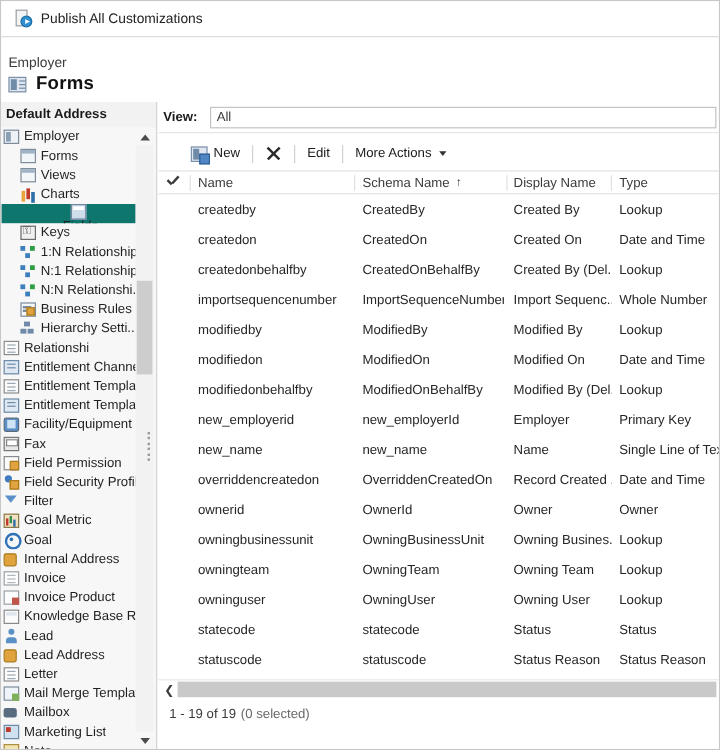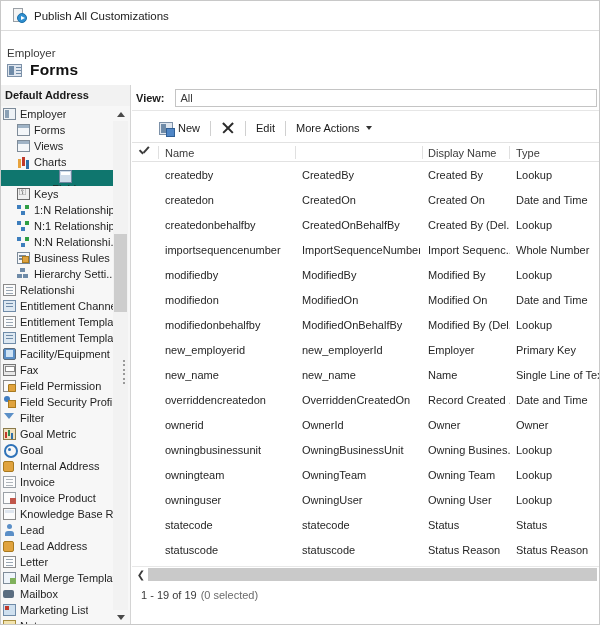--- a/index.html
+++ b/index.html
@@ -541,20 +541,24 @@
 
     <div id="grid-head">
       <span class="check-head"></span>
       <span class="gsep" style="left:26px"></span>
       <span class="gsep" style="left:163px"></span>
       <span class="gsep" style="left:290px"></span>
       <span class="gsep" style="left:377px"></span>
       <div class="gh" style="left:33px;width:126px">
         <span>Name</span>
       </div>
+      <div class="gh" style="left:170px;width:116px">
+        <span>Schema Name</span>
+        <span class="sort-arrow">↑</span>
+      </div>
       <div class="gh" style="left:296px;width:78px">
         <span>Display Name</span>
       </div>
       <div class="gh" style="left:384px;width:80px">
         <span>Type</span>
       </div>
     </div>
 
     <div id="grid-body">
         <div class="grow">

